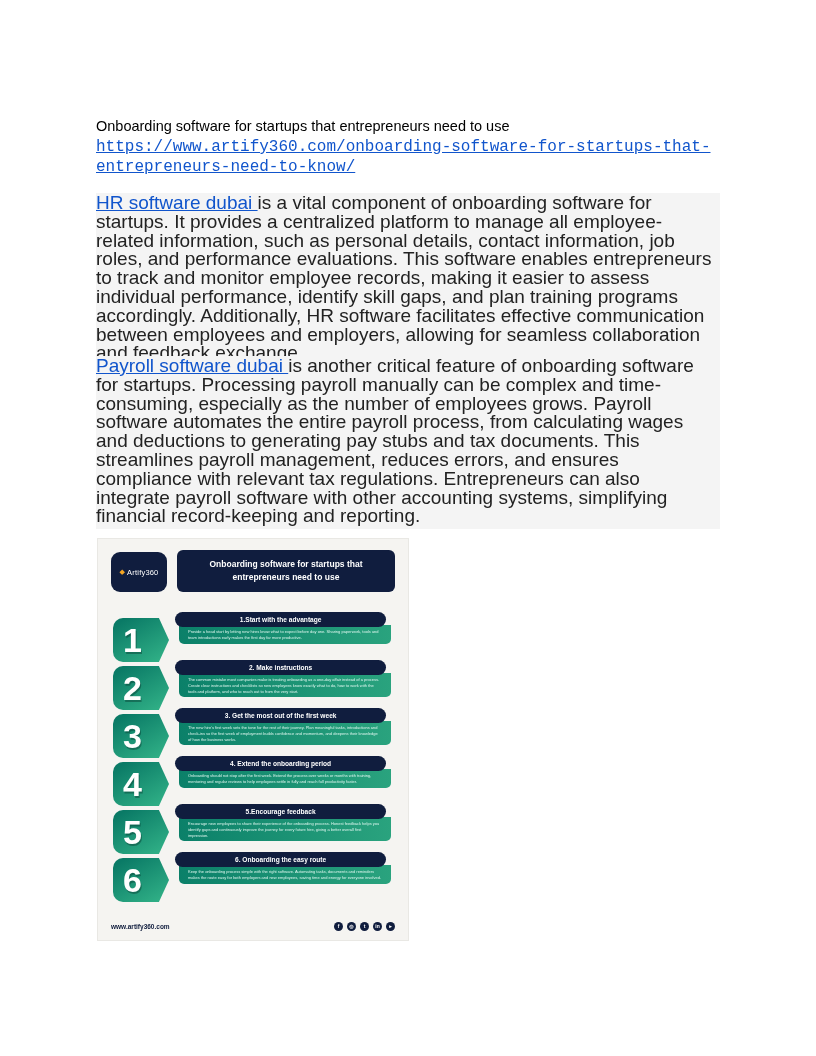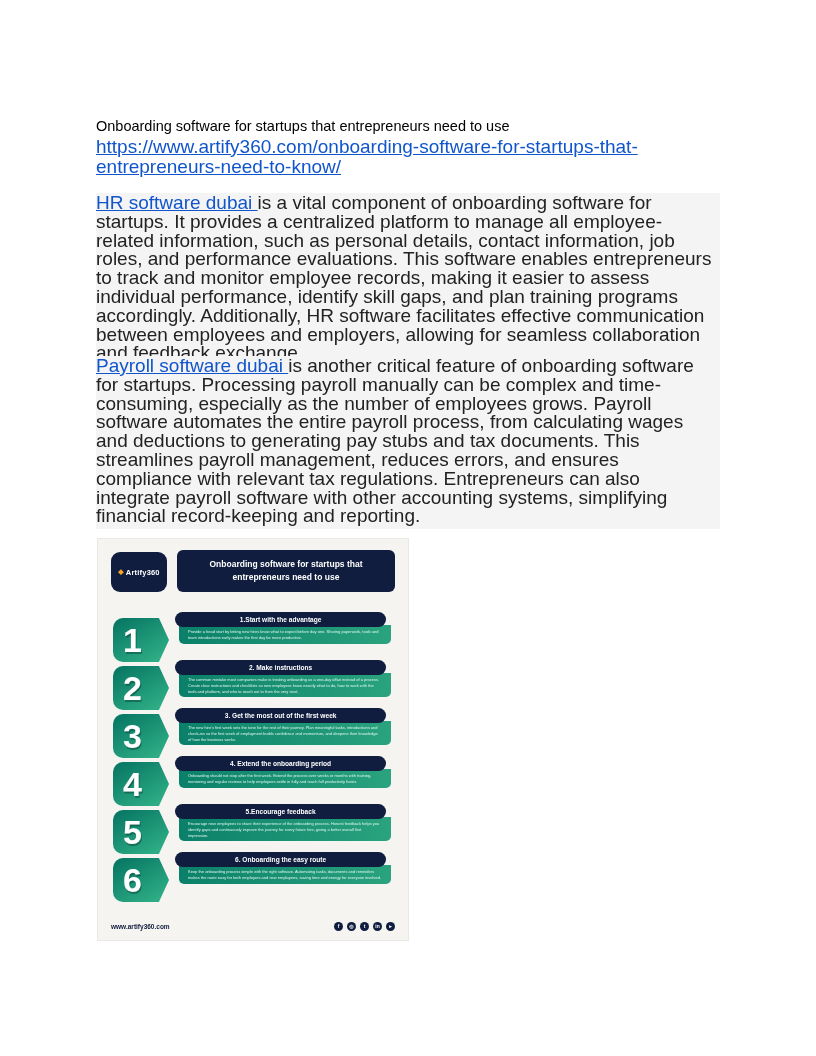--- a/index.html
+++ b/index.html
@@ -11,21 +11,21 @@
     color: #212121;
   }
 
   
   .doc-title {
     position: absolute; left: 96px; top: 116px; width: 630px;
     font-size: 14.5px; line-height: 20px; color: #000;
   }
   .doc-url {
     position: absolute; left: 96px; top: 137px; width: 640px;
-    font-size: 19px; line-height: 20px;
+    font-size: 16px; line-height: 20px; font-family: Liberation Mono, monospace;
   }
   a.link { color: #1155cc; text-decoration: underline; cursor: pointer; }
 
   .para {
     position: absolute; left: 96px; width: 624px;
     background: #f4f4f4;
     font-size: 19px; line-height: 18.8px; color: #222;
     padding: 1px 2px 3px 0;
   }
   .para-1 { top: 193px; }
@@ -36,21 +36,21 @@
     position: absolute; left: 97px; top: 538px;
     width: 312px; height: 403px;
     background: #f5f4f1;
     box-shadow: 0 0 0 1px #e9e8e4 inset;
     overflow: hidden;
   }
   .ig-logo {
     position: absolute; left: 14px; top: 14px; width: 56px; height: 40px;
     background: #101d3e; border-radius: 9px;
     display: flex; align-items: center; justify-content: center;
-    color: #ffffff; font-size: 7.5px; font-weight: bold; letter-spacing: .2px;
+    color: #ffffff; font-size: 7.5px; font-weight: normal; letter-spacing: .2px;
   }
   .ig-logo .mark { color: #f5a623; margin-right: 2px; font-size: 7px; }
   .ig-title {
     position: absolute; left: 80px; top: 12px; width: 218px; height: 42px;
     background: #101d3e; border-radius: 6px;
     display: flex; align-items: center; justify-content: center;
     color: #ffffff; font-size: 8.5px; font-weight: bold; text-align: center;
     padding: 0 14px; line-height: 1.5;
   }
 

